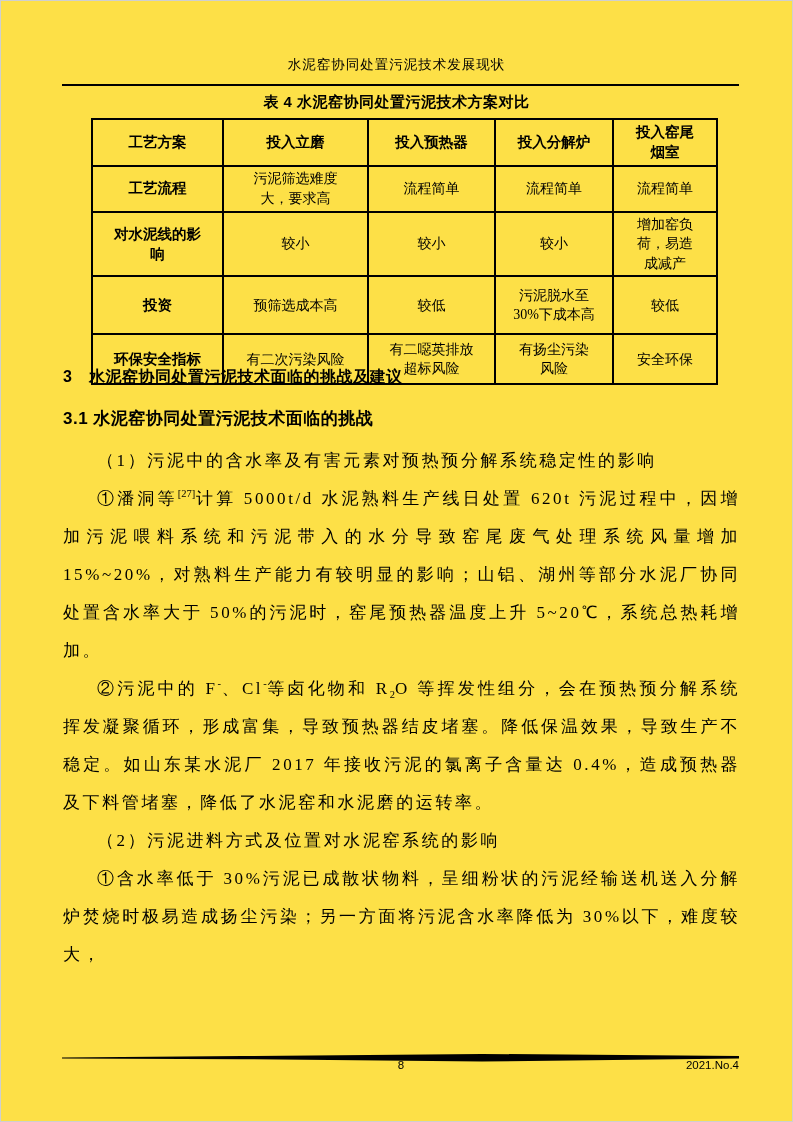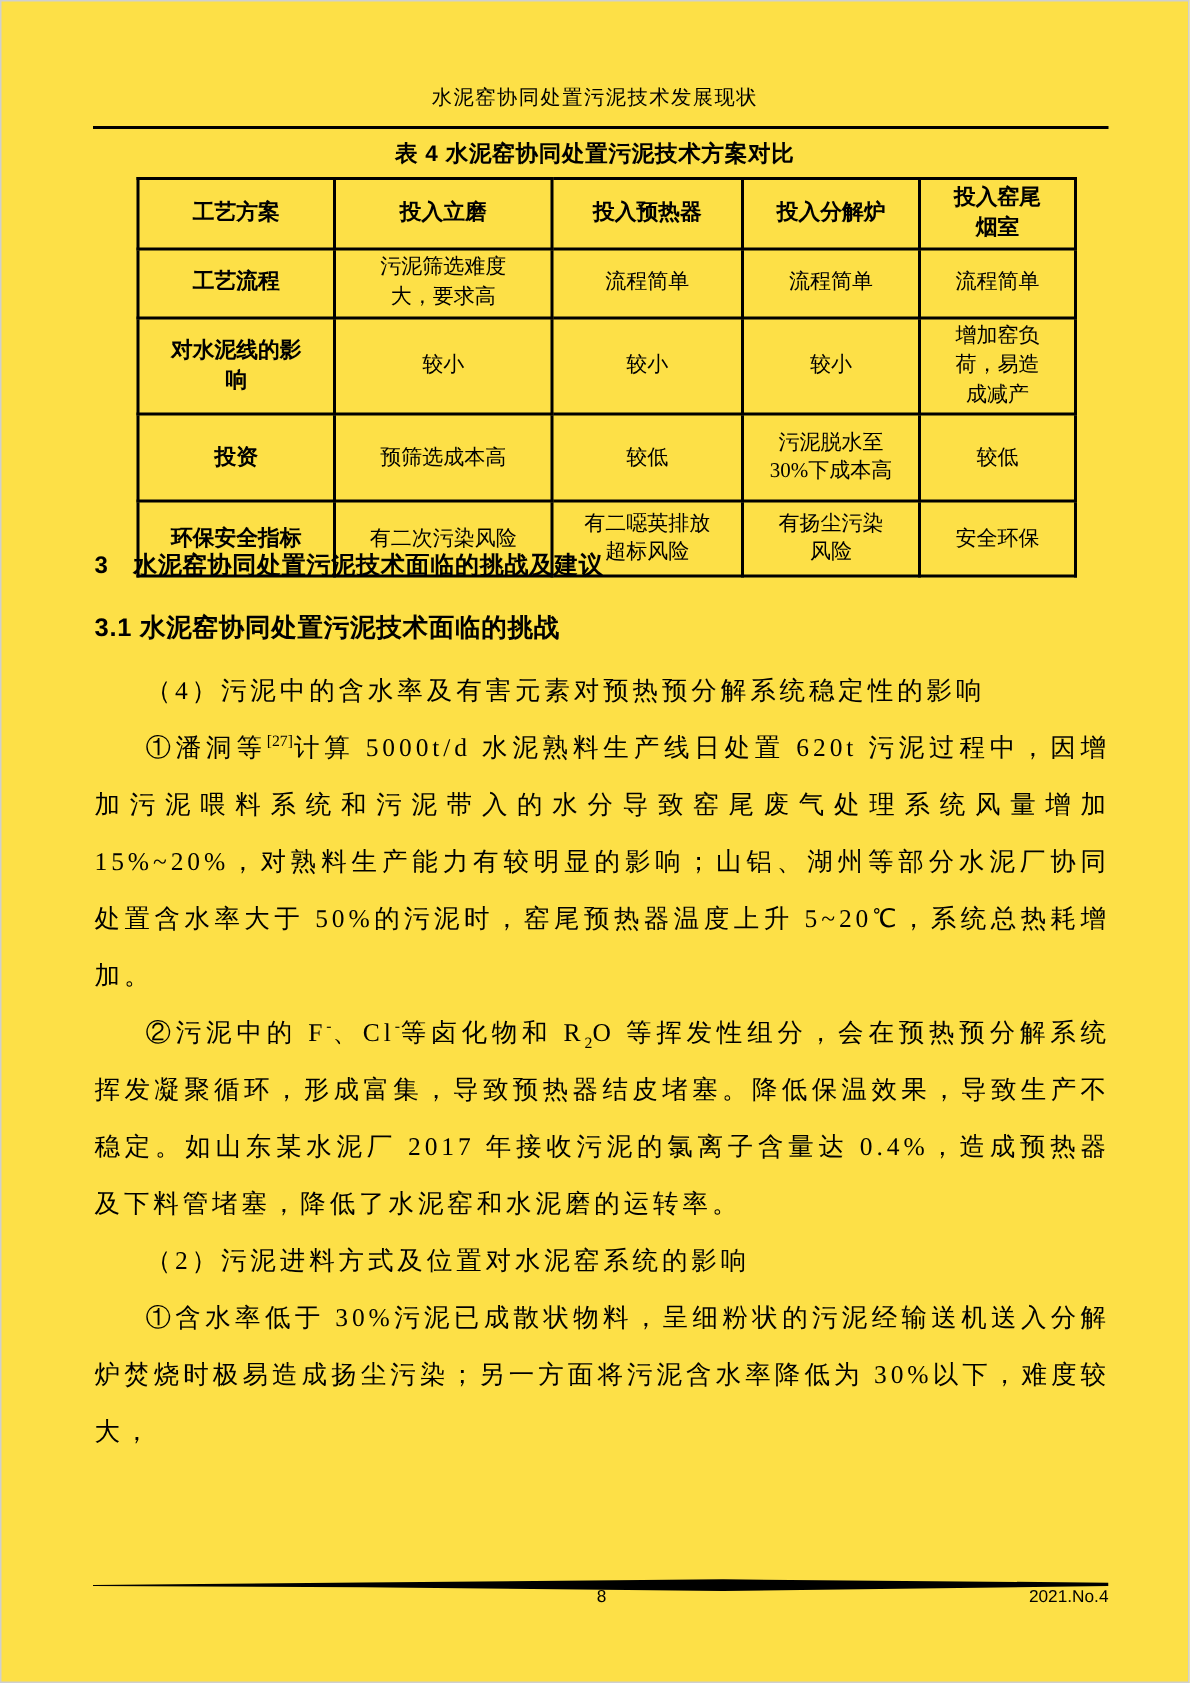--- a/index.html
+++ b/index.html
@@ -127,21 +127,21 @@
           <td>有扬尘污染风险</td>
           <td>安全环保</td>
         </tr>
       </tbody>
   </table>
 
   <div class="sec-h1">3　水泥窑协同处置污泥技术面临的挑战及建议</div>
   <div class="sec-h2">3.1 水泥窑协同处置污泥技术面临的挑战</div>
 
   <div class="body-text">
-      <div class="para"><span>（4）污泥中的含水率及有害元素对预热预分解系统稳定性的影响</span></div>
+      <div class="para"><span>（1）污泥中的含水率及有害元素对预热预分解系统稳定性的影响</span></div>
       <div class="para"><span>①潘洞等</span><sup>[27]</sup><span>计算 5000t/d 水泥熟料生产线日处置 620t 污泥过程中，因增加污泥喂料系统和污泥带入的水分导致窑尾废气处理系统风量增加 15%~20%，对熟料生产能力有较明显的影响；山铝、湖州等部分水泥厂协同处置含水率大于 50%的污泥时，窑尾预热器温度上升 5~20℃，系统总热耗增加。</span></div>
       <div class="para"><span>②污泥中的 F</span><sup>-</sup><span>、Cl</span><sup>-</sup><span>等卤化物和 R</span><sub>2</sub><span>O 等挥发性组分，会在预热预分解系统挥发凝聚循环，形成富集，导致预热器结皮堵塞。降低保温效果，导致生产不稳定。如山东某水泥厂 2017 年接收污泥的氯离子含量达 0.4%，造成预热器及下料管堵塞，降低了水泥窑和水泥磨的运转率。</span></div>
       <div class="para"><span>（2）污泥进料方式及位置对水泥窑系统的影响</span></div>
       <div class="para"><span>①含水率低于 30%污泥已成散状物料，呈细粉状的污泥经输送机送入分解炉焚烧时极易造成扬尘污染；另一方面将污泥含水率降低为 30%以下，难度较大，</span></div>
     </div>
 
   <div class="footer-rule">
     <svg width="677" height="10" viewBox="0 0 677 10">
       <polygon points="0,4.6 180,3.0 420,0.9 677,3.1 677,5.4 420,8.6 180,6.2 0,5.4" fill="#000"></polygon>
     </svg>

